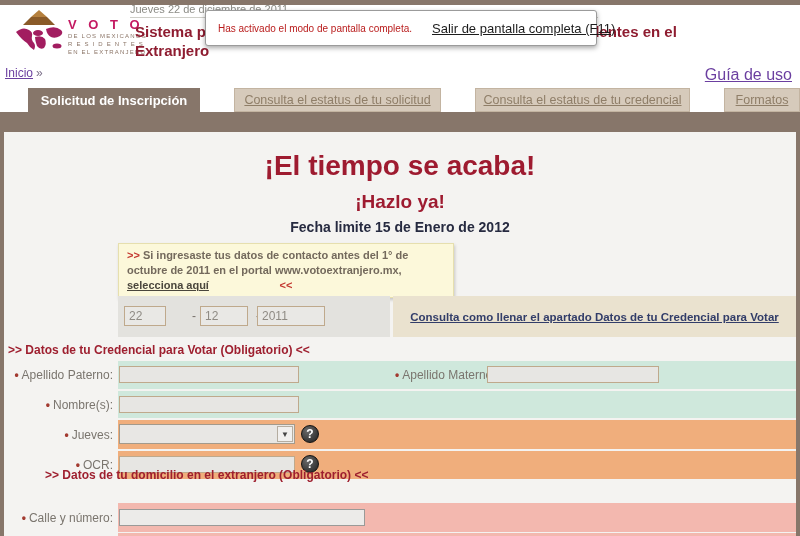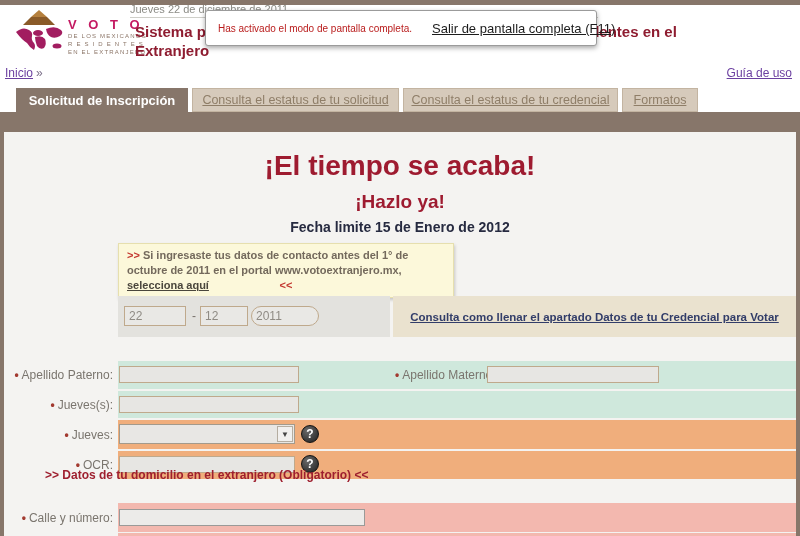--- a/index.html
+++ b/index.html
@@ -15,29 +15,29 @@
   .logo-text { margin-left:4px; margin-top:10px; line-height:1; }
   .logo-word { font-size:13px; font-weight:bold; letter-spacing:4px; color:#c41a62; }
   .logo-line { font-size:6px; color:#8c7668; letter-spacing:1.2px; margin-top:2px; white-space:nowrap; }
 
   .date-strip { position:absolute; left:130px; top:3px; width:468px; height:15px; font-size:11px; color:#8b8b85; border-bottom:1px solid #cfcfc9; }
   .app-title { position:absolute; left:135px; top:22px; width:610px; font-size:15px; font-weight:bold; color:#8e1c30; line-height:19px; }
 
   .breadcrumb { position:absolute; left:5px; top:66px; font-size:12px; }
   .breadcrumb a { color:#6b3fa0; text-decoration:underline; cursor:pointer; }
   .breadcrumb .sep { color:#7b6f8a; margin-left:3px; }
-  .guide-link { position:absolute; right:8px; top:66px; font-size:12px; color:#6b3fa0; text-decoration:underline; cursor:pointer;margin-left:44px; }
+  .guide-link { position:absolute; right:8px; top:66px; font-size:16px; color:#6b3fa0; text-decoration:underline; cursor:pointer;margin-left:44px; }
 
   
   .fs-notice { position:absolute; left:205px; top:10px; width:392px; height:36px; background:#fff; border:1px solid #9b9b9b; border-radius:3px; box-shadow:0 2px 5px rgba(0,0,0,0.35); display:flex; align-items:center; padding:0 12px; gap:20px; z-index:50; }
   .fs-notice .msg { font-size:10px; color:#b91c1c; white-space:nowrap; }
   .fs-notice a { font-size:13px; color:#1c1c1c; text-decoration:underline; white-space:nowrap; cursor:pointer; }
 
   
-  .tabs { position:absolute; left:0; top:88px; width:800px; height:24px; display:flex; padding-left:16px; gap:4px; }
+  .tabs { position:absolute; left:0; top:88px; width:800px; height:24px; display:flex; padding-left:28px; gap:4px;justify-content:space-between; }
   .tab { height:24px; display:flex; align-items:center; justify-content:center; cursor:pointer; }
   .tab.active { background:#87766a; color:#fff; font-weight:bold; font-size:13px; width:172px; }
   .tab.idle { background:#d6cabb; border:1px solid #c3b4a1; color:#8f7e68; font-size:12.5px; text-decoration:underline; }
   .tab.t2 { width:207px; } .tab.t3 { width:76px; } .tab.t4 { width:215px; }
   .tab-underbar { position:absolute; left:0; top:112px; width:800px; height:20px; background:#87766a; }
 
   
   .content { position:absolute; left:0; top:132px; width:800px; height:404px; background:#f4f3f1; }
   .edge { position:absolute; top:0; bottom:0; width:4px; background:#87766a; z-index:5; }
   .edge.l { left:0; } .edge.r { right:0; }
@@ -142,47 +142,48 @@
       <span>Si ingresaste tus datos de contacto antes del 1° de octubre de 2011 en el portal www.votoextranjero.mx,</span>
       <a>selecciona aquí</a>
     </div>
     <div class="notice-close">&lt;&lt;</div>
 
     <div class="frow row-filldate">
       <div class="band-gray"></div>
       <div class="band-beige">
         <a>Consulta como llenar el apartado Datos de tu Credencial para Votar</a>
       </div>
-      <input class="dinput" style="left: 124px; width: 62px;" value="22">
+      <input class="dinput" style="left: 124px; width: 42px;" value="22">
       <span class="dash" style="left:192px;">-</span>
       <input class="dinput" style="left: 200px; width: 48px;" value="12">
       <span class="dash" style="left:256px;">-</span>
-      <input class="dinput" style="left: 251px; width: 68px; border-radius: 10px;" value="2011">
-    </div>
-
+      <input class="dinput" style="left: 257px; width: 68px;" value="2011">
+    </div>
+
+    <div class="sec-title sec1">&gt;&gt; Datos de tu Credencial para Votar (Obligatorio) &lt;&lt;</div>
 
     <div class="frow row-a">
       <div class="band bg-mint"></div>
       <div class="flabel">
           <span class="bullet">•</span>
           <span>Apellido Paterno:</span>
         </div>
       <input class="tinput" style="left: 119px; top: 5px; width: 180px;">
       <div class="midlabel">
           <span class="bullet">•</span>
           <span>Apellido Materno:</span>
         </div>
       <input class="tinput" style="left: 487px; top: 5px; width: 172px;">
     </div>
 
     <div class="frow row-b">
       <div class="band bg-mint"></div>
       <div class="flabel">
           <span class="bullet">•</span>
-          <span>Jueves(s):</span>
+          <span>Nombre(s):</span>
         </div>
       <input class="tinput" style="left: 119px; top: 5px; width: 180px;">
     </div>
 
     <div class="frow row-c">
       <div class="band bg-orange"></div>
       <div class="flabel">
           <span class="bullet">•</span>
           <span>Jueves:</span>
         </div>

